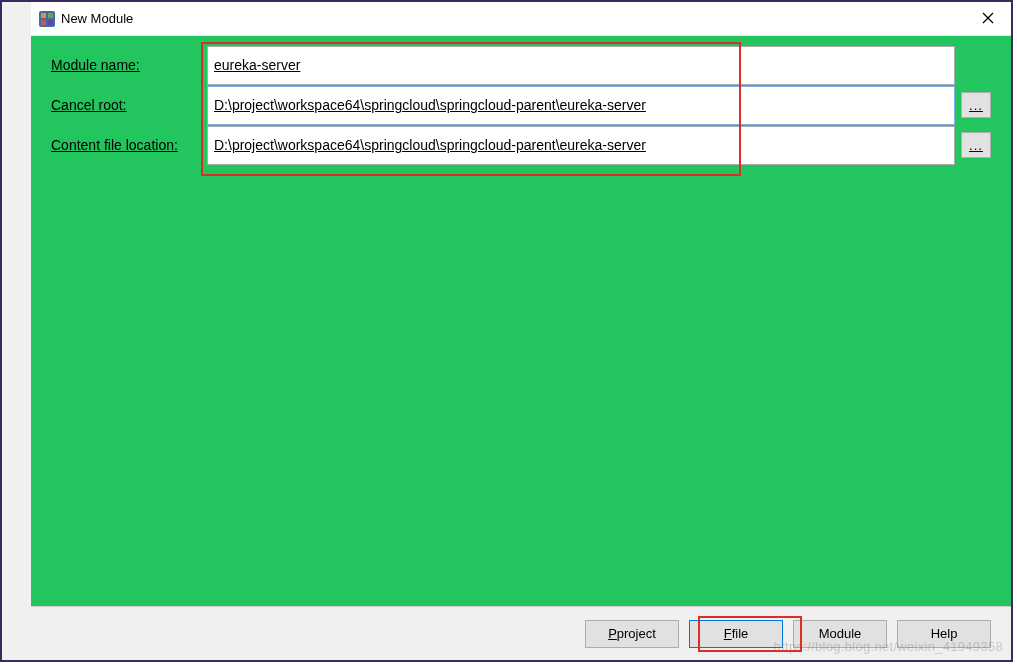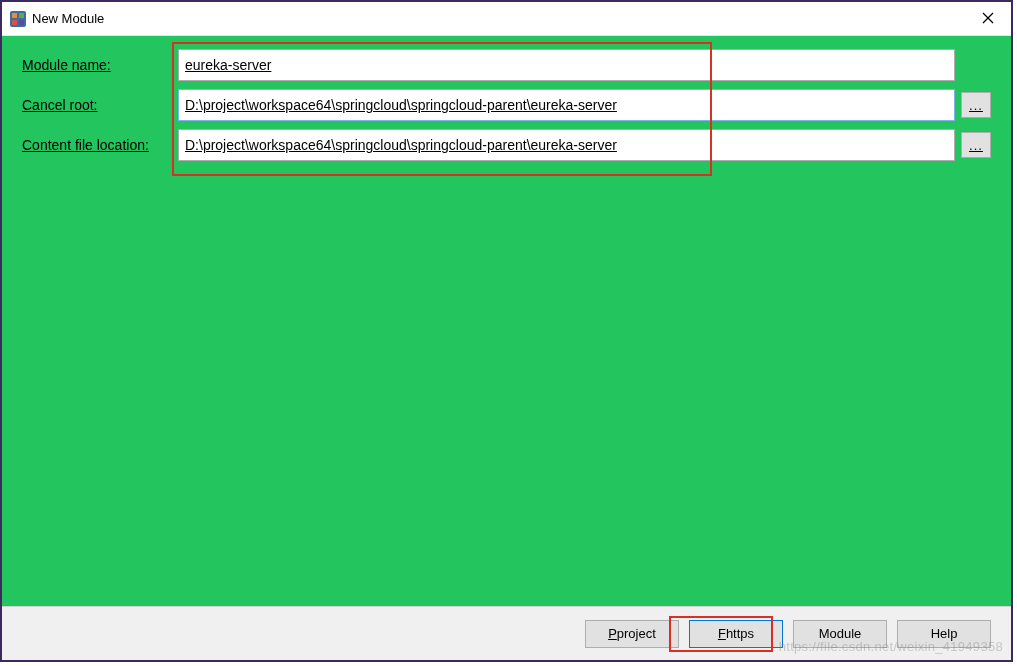--- a/index.html
+++ b/index.html
@@ -16,20 +16,21 @@
       overflow: hidden;
     }
     .window {
       width: 1013px;
       height: 662px;
       border: 2px solid #3a2a5e;
       background: #f0f0f0;
       display: flex;
       flex-direction: column;
       position: relative;
+      padding-left: 29px;
     }
     .titlebar {
       height: 34px;
       background: #ffffff;
       border-bottom: 1px solid #e5e5e5;
       display: flex;
       align-items: center;
       padding-left: 8px;
       position: relative;
     }
@@ -77,21 +78,21 @@
       width: 156px;
       font-size: 14px;
       color: #000;
       flex-shrink: 0;
     }
     .underline {
       text-decoration: underline;
     }
     .text-input {
       flex: 1;
-      height: 32px;
+      height: 39px;
       border: 1px solid #adadad;
       background: #fff;
       padding: 0 6px;
       font-size: 14px;
       font-family: inherit;
       outline: none;
     }
     .text-input.focused {
       border: 1px solid #7eb4ea;
     }
@@ -202,20 +203,20 @@
   </div>
 
   <div class="button-bar">
     <div class="red-highlight-box" style="left:667px; top:9px; width:104px; height:36px;"></div>
     <button class="btn">
         <span class="underline">P</span>
         <span>project</span>
       </button>
     <button class="btn primary">
         <span class="underline">F</span>
-        <span>https</span>
+        <span>file</span>
       </button>
     <button class="btn">Module</button>
     <button class="btn">Help</button>
   </div>
 
-  <div class="watermark">https://file.csdn.net/weixin_41949358</div>
+  <div class="watermark">https://blog.blog.net/weixin_41949358</div>
 </div>
 
 </body></html>

